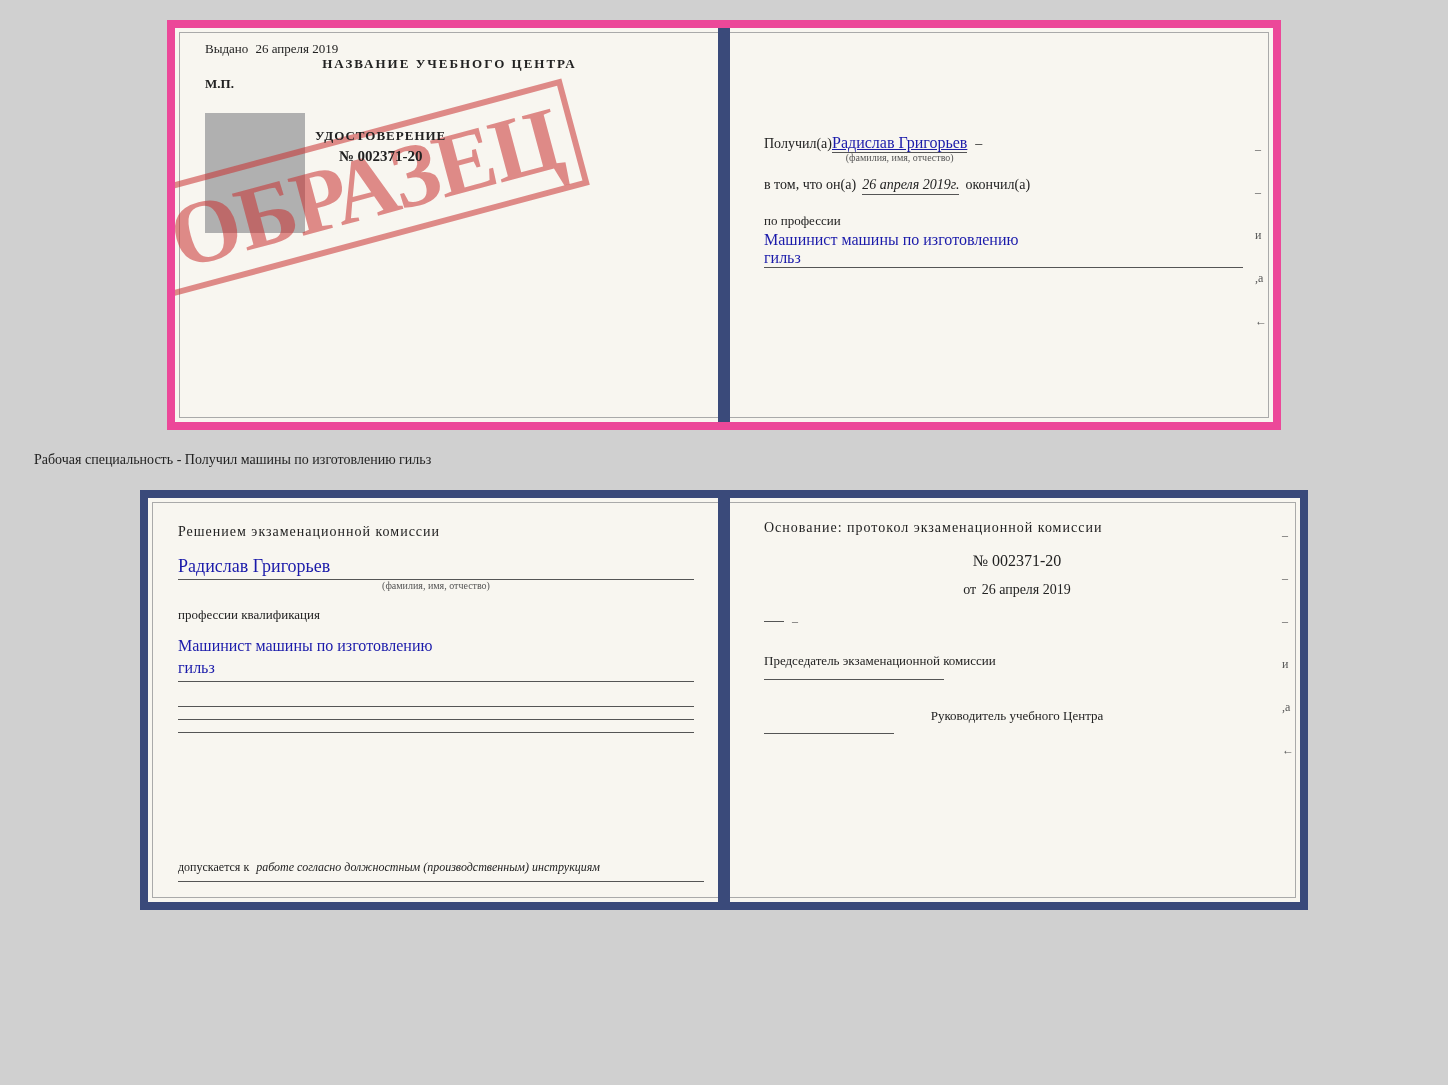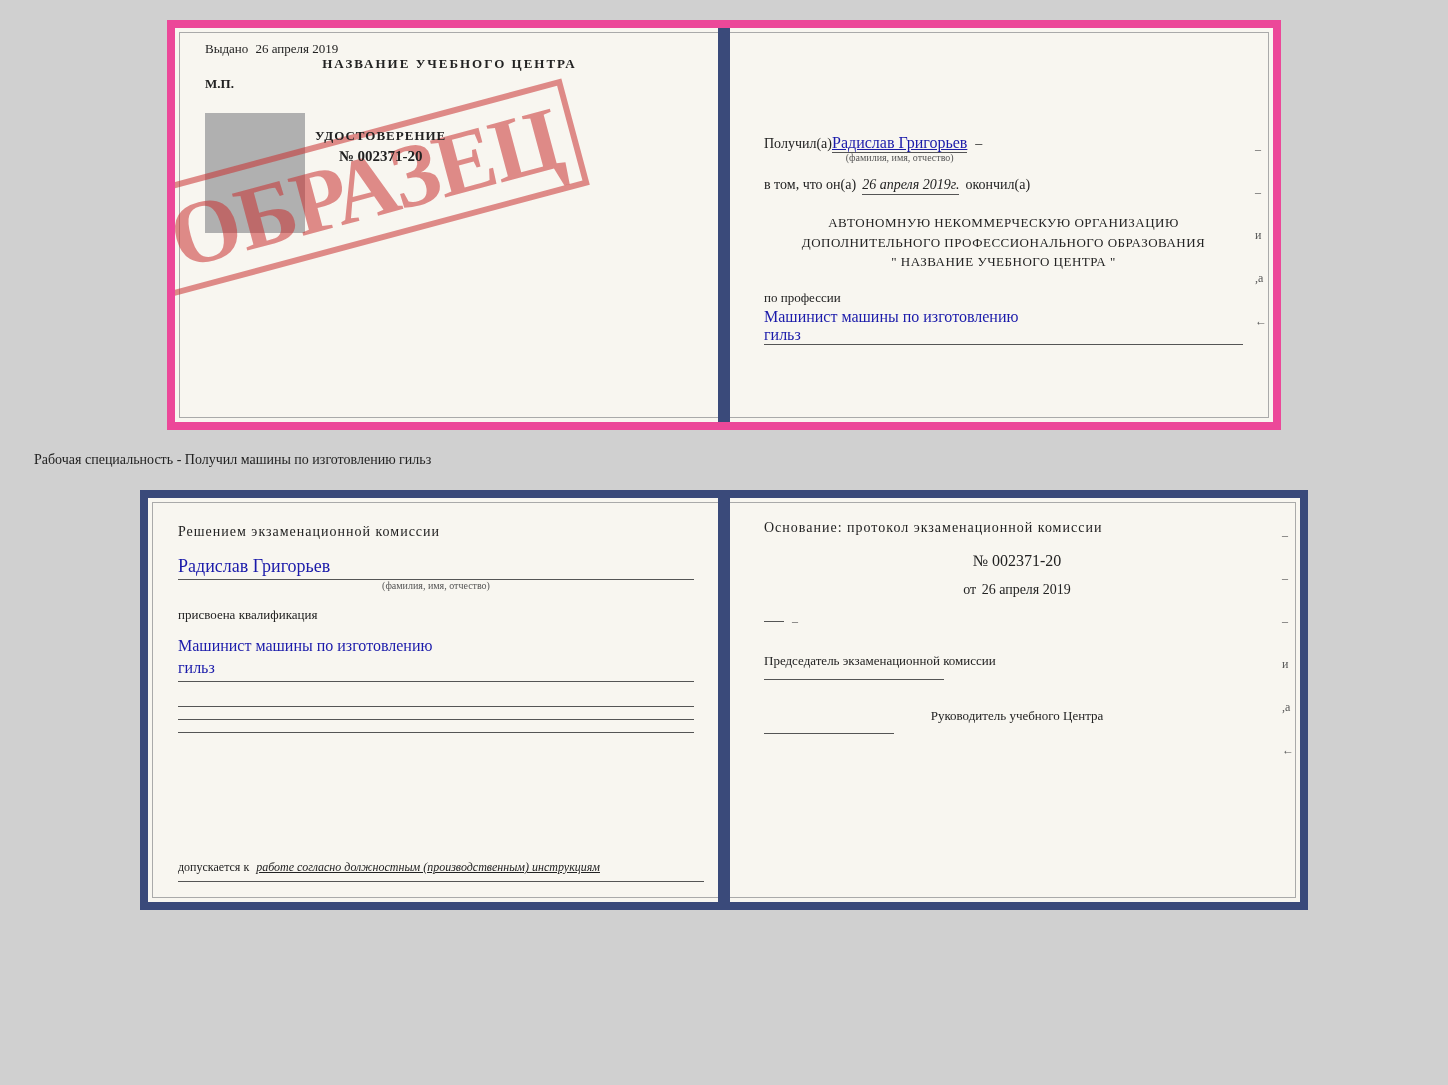--- a/index.html
+++ b/index.html
@@ -311,21 +311,20 @@
     .допускается-block {
       position: absolute;
       bottom: 20px;
       left: 30px;
       right: 20px;
       font-size: 12px;
       color: #222;
     }
     .допускается-italic {
       font-style: italic;
-      text-decoration: underline;
     }
 
     
     .panel-right-bottom {
       width: 50%;
       margin-left: auto;
       padding: 22px 30px 20px 40px;
       display: flex;
       flex-direction: column;
       gap: 12px;
@@ -447,25 +446,20 @@
       </span>
       <span style="margin-left:8px; font-size:14px;">–</span>
     </div>
 
     <div class="vtom-line">
       <span>в том, что он(а)</span>
       <span class="vtom-date">26 апреля 2019г.</span>
       <span>окончил(а)</span>
     </div>
 
-    <div class="org-block">
-      <div>АВТОНОМНУЮ НЕКОММЕРЧЕСКУЮ ОРГАНИЗАЦИЮ</div>
-      <div>ДОПОЛНИТЕЛЬНОГО ПРОФЕССИОНАЛЬНОГО ОБРАЗОВАНИЯ</div>
-      <div>"   НАЗВАНИЕ УЧЕБНОГО ЦЕНТРА   "</div>
-    </div>
 
     <div class="profession-block">
       <span class="profession-label">по профессии</span>
       <span class="profession-value">
         <span>Машинист машины по изготовлению</span><br>
         <span>гильз</span>
       </span>
     </div>
   </div>
 </div>
@@ -477,21 +471,21 @@
   <div class="spine-bottom"></div>
 
   <div class="panel-left-bottom">
     <div class="commission-title">Решением  экзаменационной  комиссии</div>
 
     <div style="display:flex; flex-direction:column;">
       <span class="person-name-bottom">Радислав Григорьев</span>
       <span class="person-name-sub">(фамилия, имя, отчество)</span>
     </div>
 
-    <div class="assigned-label">присвоена квалификация</div>
+    <div class="assigned-label">профессии квалификация</div>
 
     <span class="qualification-value">
       <span>Машинист машины по изготовлению</span><br>
       <span>гильз</span>
     </span>
 
     <div class="blank-lines">
       <div class="blank-line"></div>
       <div class="blank-line"></div>
       <div class="blank-line"></div>

